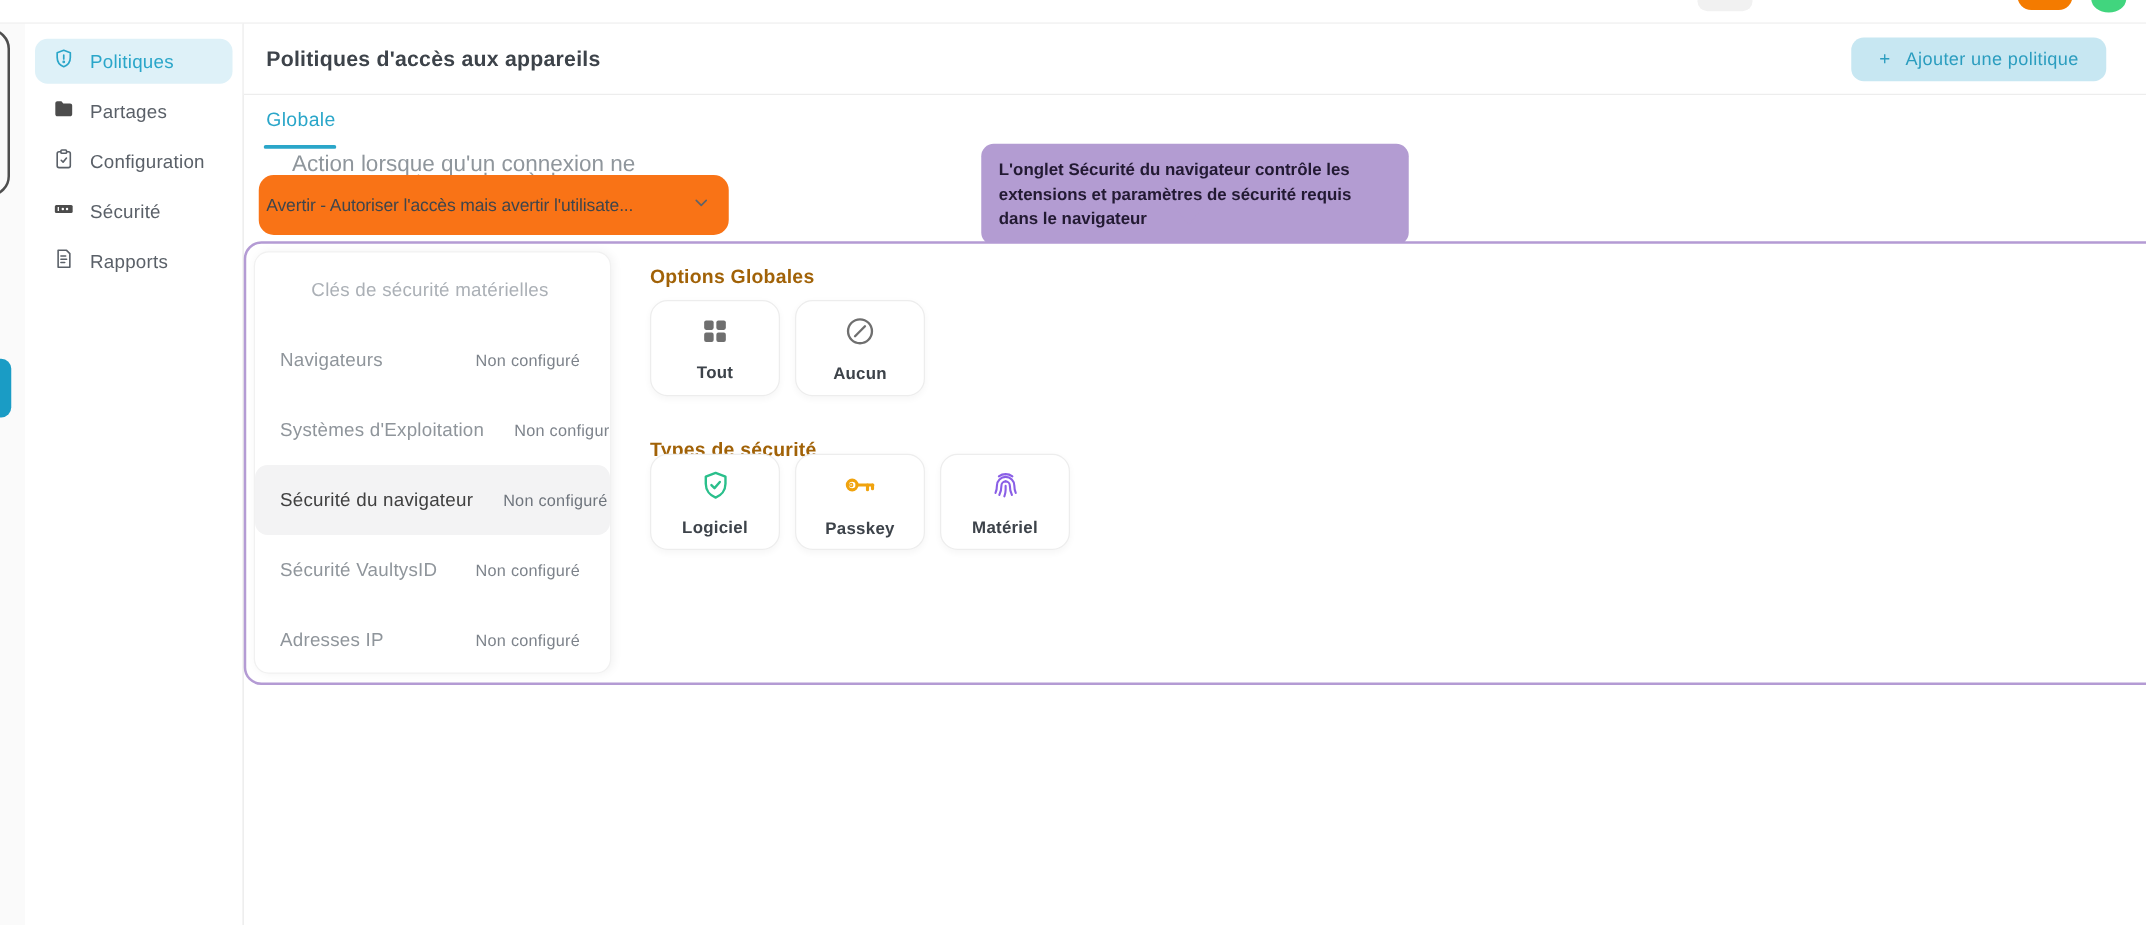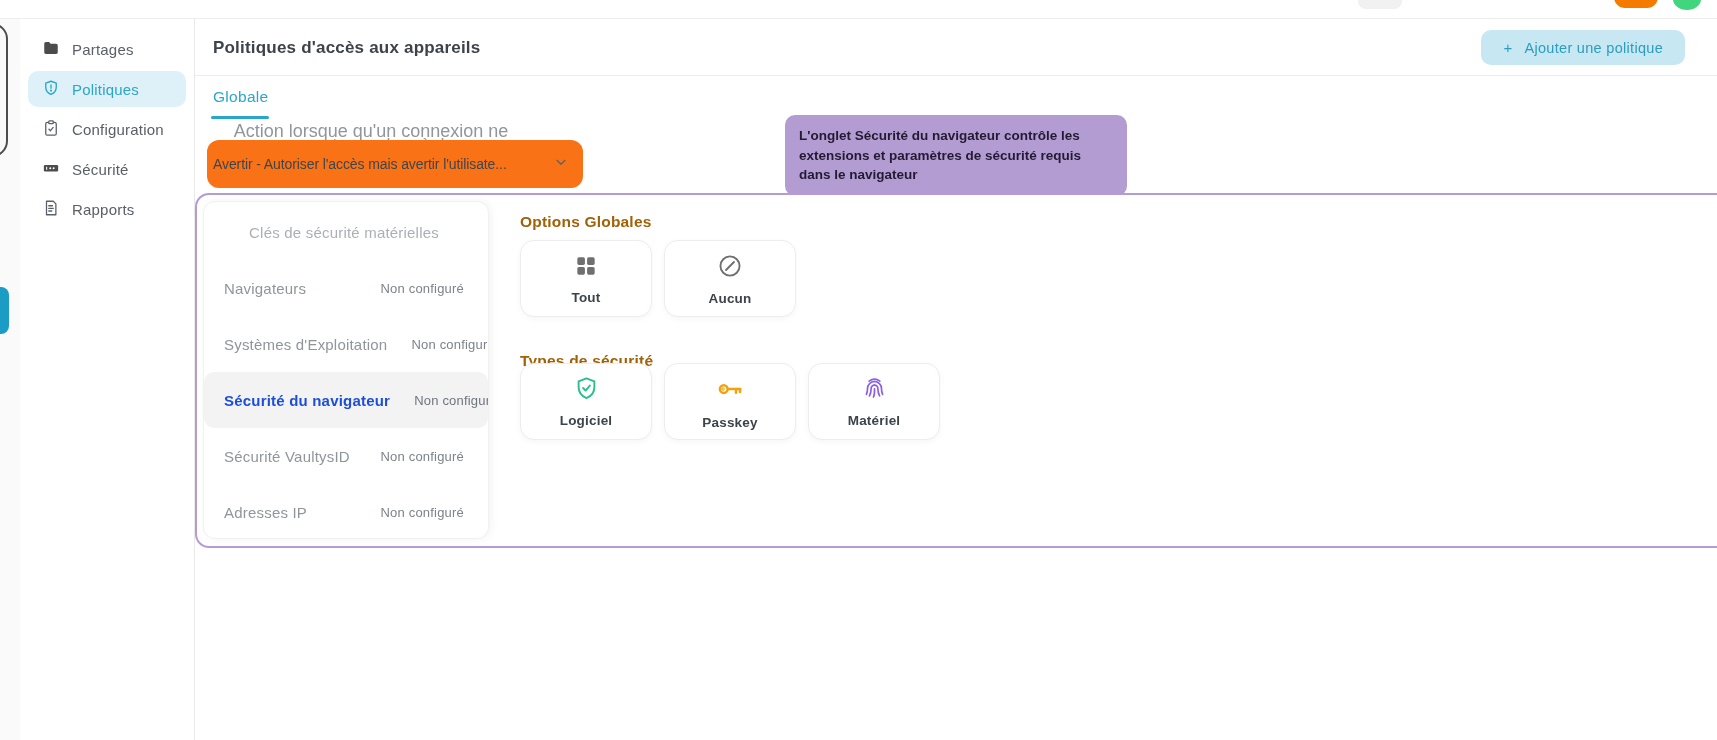--- a/index.html
+++ b/index.html
@@ -58,30 +58,30 @@
   .list-card { position:absolute; left:203px; top:201px; width:286px; height:338px; background:#fff;
                border:1px solid #f1f1f1; border-radius:12px; box-shadow:2px 0 8px rgba(0,0,0,.05);
                padding-top:2px; overflow:hidden; }
   .cat-row { display:flex; align-items:center; gap:24px; height:56px; padding:0 24px 0 20px;
              white-space:nowrap; overflow:hidden; cursor:pointer; }
   .cat-row .cat-label { font-size:15px; color:#8f959b; letter-spacing:.2px; flex-shrink:0; }
   .cat-row .cat-badge { font-size:13px; color:#7d838b; letter-spacing:.2px; margin-left:auto; flex-shrink:0; }
   .cat-row.header-row { justify-content:center; }
   .cat-row.header-row .cat-label { color:#abb0b6; }
   .cat-row.selected { background:#f3f3f4; border-radius:10px; }
-  .cat-row.selected .cat-label { color:#1d4ed8; font-weight:700; }
+  .cat-row.selected .cat-label { color:#404040; font-weight:400; }
   .cat-row.selected .cat-badge { color:#6f757d; }
 
   .section-title { position:absolute; font-size:15.5px; font-weight:700; color:#a16207; letter-spacing:.2px; }
   .st-1 { left:520px; top:213px; }
   .st-2 { left:520px; top:352px; }
   .cards-row { position:absolute; display:flex; gap:12px; }
   .cr-1 { left:520px; top:240px; }
   .cr-2 { left:520px; top:363px; }
-  .opt-card { width:132px; height:77px; background:#fff; border:1px solid #ededed; border-radius:14px;
+  .opt-card { width:104px; height:77px; background:#fff; border:1px solid #ededed; border-radius:14px;
               box-shadow:0 2px 6px rgba(0,0,0,.04); display:flex; flex-direction:column;
               align-items:center; justify-content:center; gap:7px; cursor:pointer; }
   .opt-card .card-label { font-size:13.5px; font-weight:700; color:#3d434a; letter-spacing:.2px; }
 </style>
 </head>
 <body>
 
 <div class="page">
 
   <div class="topbar">
@@ -89,37 +89,37 @@
     <div class="tb-orange"></div>
     <div class="tb-green"></div>
   </div>
 
   <div class="left-strip">
     <div class="onboard-ring"></div>
     <div class="teal-bar"></div>
   </div>
 
   <nav class="sidebar">
-    <div class="side-item">
-      <span>
-        <svg width="18" height="18" viewBox="0 0 24 24" fill="#4c4c4c">
-            <path d="M3 6.2C3 5 4 4 5.2 4h4.3l2 2.4h7.3C20 6.4 21 7.4 21 8.6v9.2c0 1.2-1 2.2-2.2 2.2H5.2C4 20 3 19 3 17.8V6.2z"></path>
-          </svg>
-      </span>
-      <span class="side-label">Partages</span>
-    </div>
     <div class="side-item active">
       <span>
         <svg width="18" height="18" viewBox="0 0 24 24" fill="none" stroke="#2aa6c9" stroke-width="1.8" stroke-linecap="round" stroke-linejoin="round">
             <path d="M12 3l7 2.6v5.1c0 4.6-3 8.3-7 9.8-4-1.5-7-5.2-7-9.8V5.6L12 3z"></path>
             <line x1="12" y1="8" x2="12" y2="12.2"></line>
             <circle cx="12" cy="15.4" r="0.6" fill="#2aa6c9"></circle>
           </svg>
       </span>
       <span class="side-label">Politiques</span>
+    </div>
+    <div class="side-item">
+      <span>
+        <svg width="18" height="18" viewBox="0 0 24 24" fill="#4c4c4c">
+            <path d="M3 6.2C3 5 4 4 5.2 4h4.3l2 2.4h7.3C20 6.4 21 7.4 21 8.6v9.2c0 1.2-1 2.2-2.2 2.2H5.2C4 20 3 19 3 17.8V6.2z"></path>
+          </svg>
+      </span>
+      <span class="side-label">Partages</span>
     </div>
     <div class="side-item">
       <span>
         <svg width="18" height="18" viewBox="0 0 24 24" fill="none" stroke="#5a6068" stroke-width="1.7" stroke-linecap="round" stroke-linejoin="round">
             <rect x="5" y="4.5" width="14" height="17" rx="2"></rect>
             <rect x="9" y="2.6" width="6" height="3.6" rx="1" fill="#fff"></rect>
             <path d="M9.3 13.6l2 2 3.6-4.4"></path>
           </svg>
       </span>
       <span class="side-label">Configuration</span>

